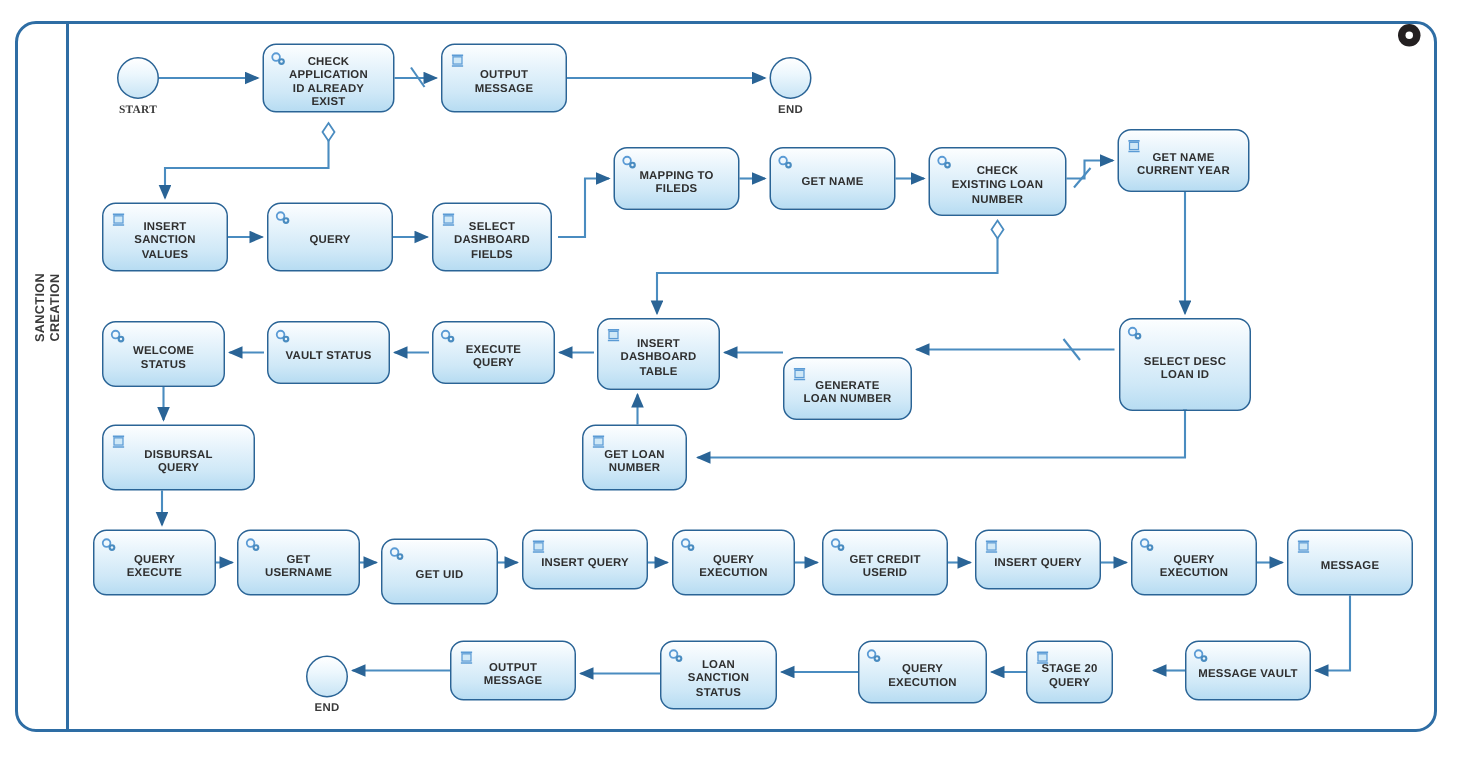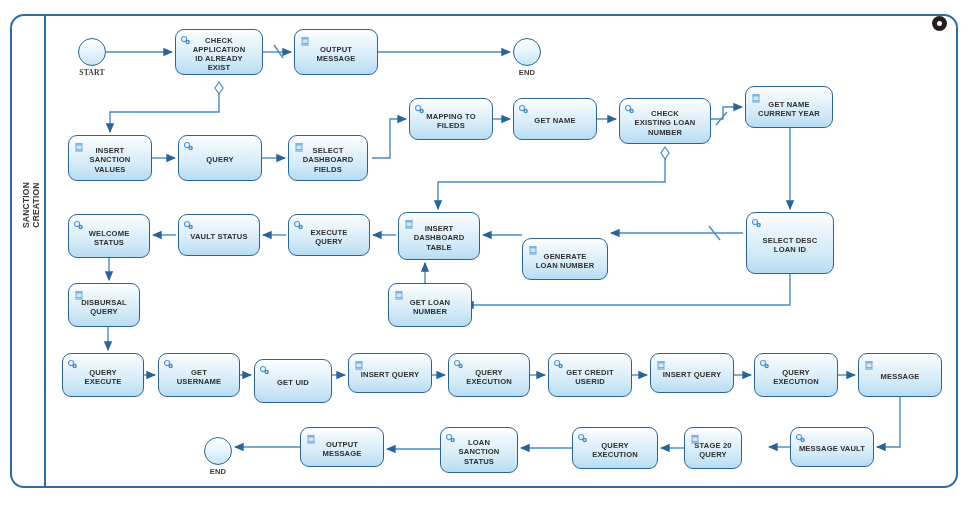--- a/index.html
+++ b/index.html
@@ -283,30 +283,30 @@
       </div>
       <div class="task" style="left: 68px; top: 214px; width: 82px; height: 44px;">
         <span class="tico"><svg viewBox="0 0 16 16" width="12" height="12">
             <circle cx="5.4" cy="5.4" r="3.4" fill="none" stroke="#5b9bd5" stroke-width="1.6"></circle>
             <circle cx="10.2" cy="9.4" r="3.0" fill="#4a8cc0"></circle>
             <circle cx="10.2" cy="9.4" r="1.1" fill="#eaf5fc"></circle>
           </svg></span>
         <span class="lbl">WELCOME
 STATUS</span>
       </div>
-      <div class="task" style="left: 68px; top: 283px; width: 72px; height: 44px;">
+      <div class="task" style="left: 68px; top: 283px; width: 102px; height: 44px;">
         <span class="tico"><svg viewBox="0 0 16 16" width="12" height="12">
             <path d="M3 3 h10 v1.6 h-10 z" fill="#5b9bd5"></path>
             <rect x="4" y="5.2" width="8" height="6.4" fill="#cfe8f7" stroke="#5b9bd5" stroke-width="1.1"></rect>
             <path d="M3 12.6 h10 v1.4 h-10 z" fill="#5b9bd5"></path>
           </svg></span>
         <span class="lbl">DISBURSAL
 QUERY</span>
       </div>
-      <div class="task" style="left: 388px; top: 283px; width: 84px; height: 44px;">
+      <div class="task" style="left: 388px; top: 283px; width: 70px; height: 44px;">
         <span class="tico"><svg viewBox="0 0 16 16" width="12" height="12">
             <path d="M3 3 h10 v1.6 h-10 z" fill="#5b9bd5"></path>
             <rect x="4" y="5.2" width="8" height="6.4" fill="#cfe8f7" stroke="#5b9bd5" stroke-width="1.1"></rect>
             <path d="M3 12.6 h10 v1.4 h-10 z" fill="#5b9bd5"></path>
           </svg></span>
         <span class="lbl">GET LOAN
 NUMBER</span>
       </div>
       <div class="task" style="left: 62px; top: 353px; width: 82px; height: 44px;">
         <span class="tico"><svg viewBox="0 0 16 16" width="12" height="12">

